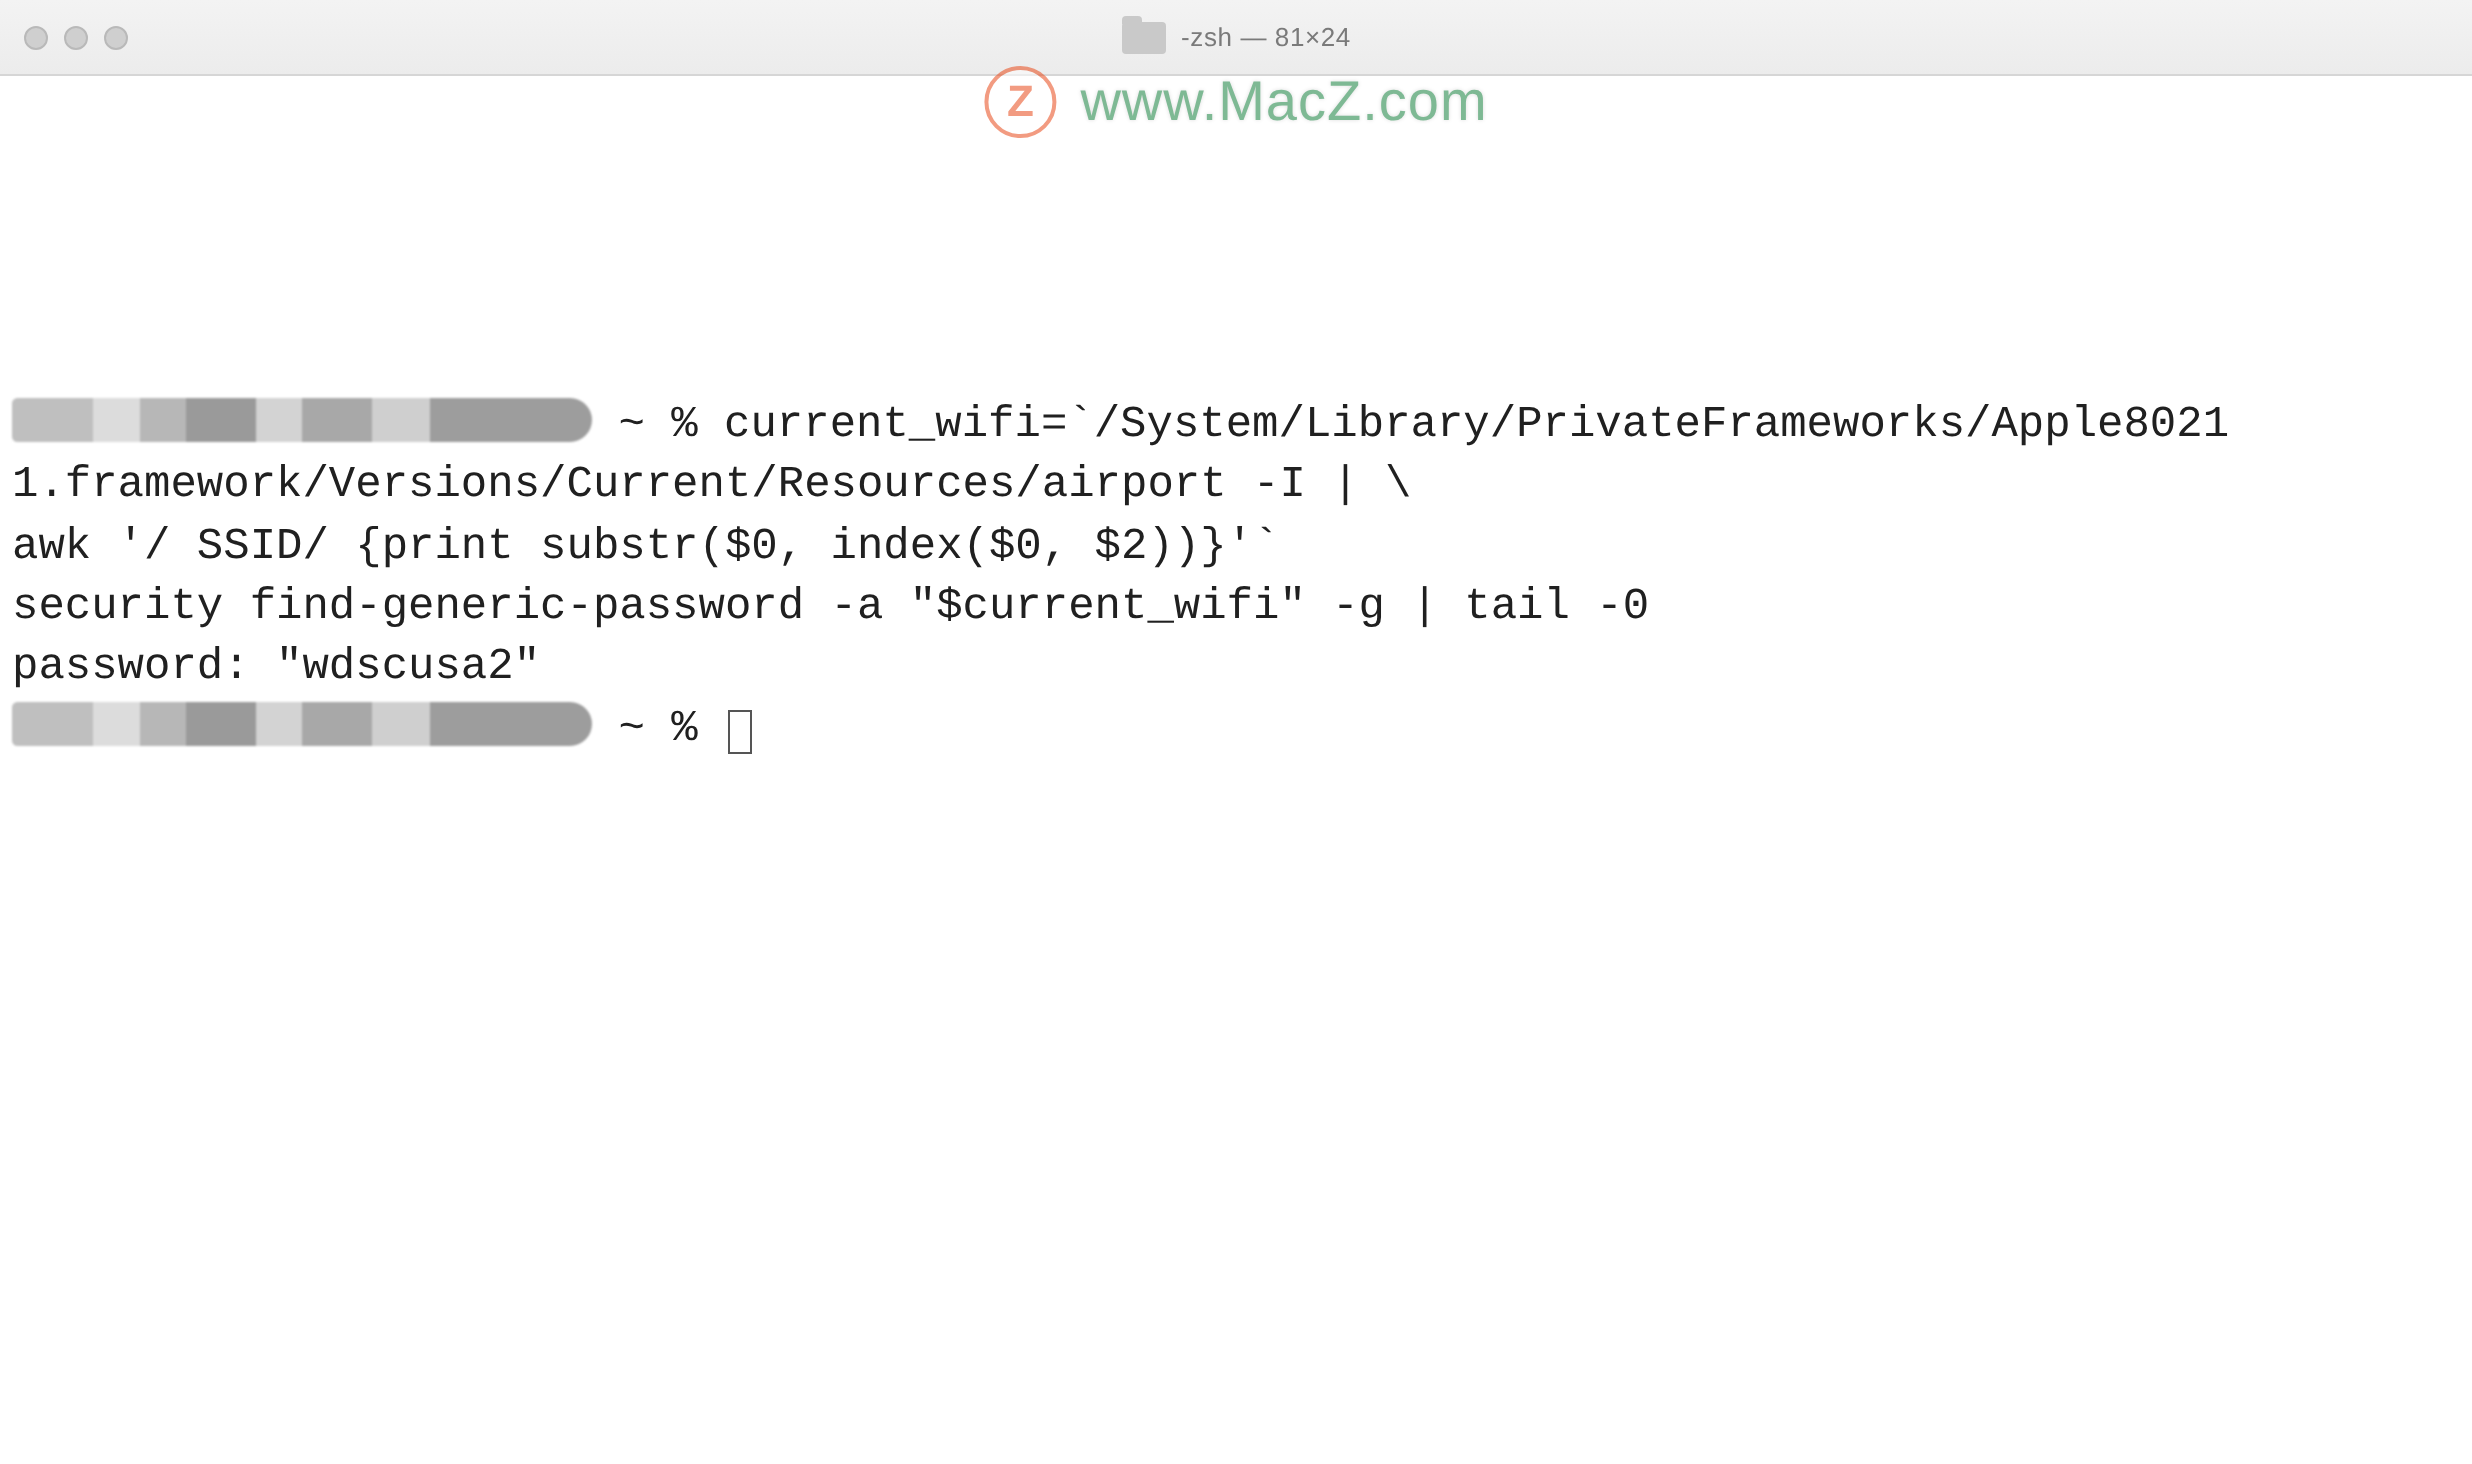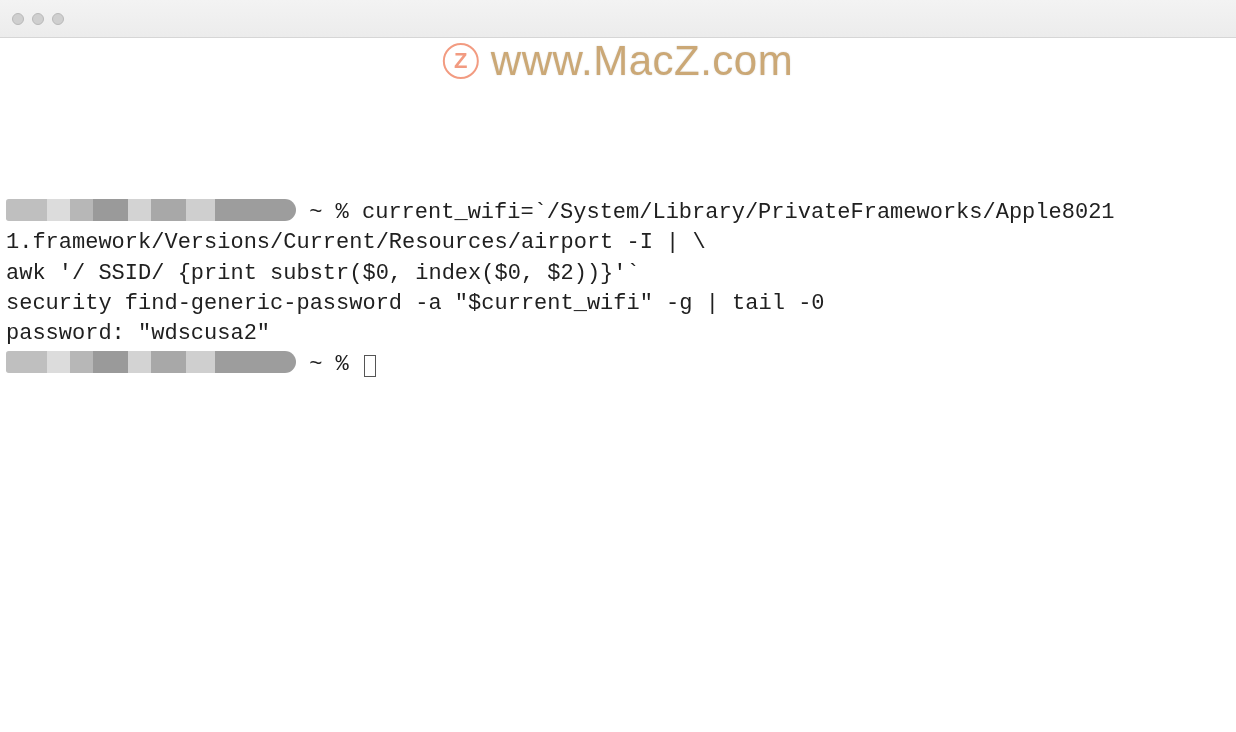--- a/index.html
+++ b/index.html
@@ -84,37 +84,41 @@
     }
     .watermark-badge {
       width: 36px; height: 36px; border-radius: 50%;
       background: #ffffff; border: 2px solid #e94b1b;
       display: flex; align-items: center; justify-content: center;
       font-family: Arial, sans-serif; font-weight: 900; font-size: 22px;
       color: #e94b1b;
     }
     .watermark-text {
       font-family: Arial, sans-serif;
-      font-size: 42px;
+      font-size: 28px;
       font-weight: 400;
-      color: #a16207;
+      color: #15803d;
       text-shadow: 0 0 2px rgba(0,0,0,0.25);
       letter-spacing: 0.5px;
     }
   </style>
 </head>
 <body>
 
 <div class="window">
 
   <div class="titlebar">
     <div class="traffic-lights">
       <div class="tl"></div>
       <div class="tl"></div>
       <div class="tl"></div>
+    </div>
+    <div class="title-center">
+      <span class="title-folder-icon"></span>
+      <span class="title-text">-zsh — 81×24</span>
     </div>
   </div>
 
   <div class="terminal-body">
 
     <div class="watermark">
       <div class="watermark-badge">
         <span>Z</span>
       </div>
       <div class="watermark-text">www.MacZ.com</div>

